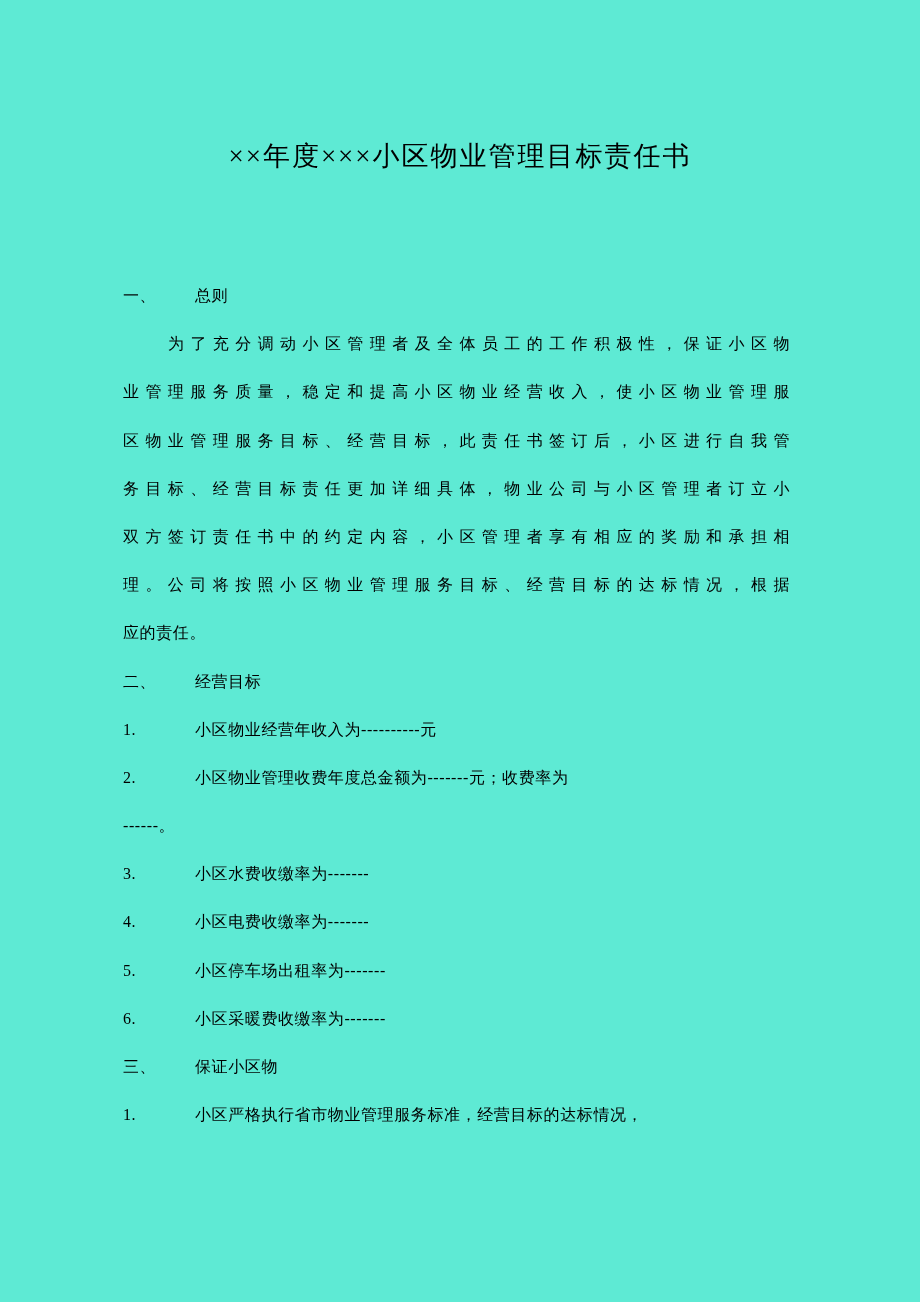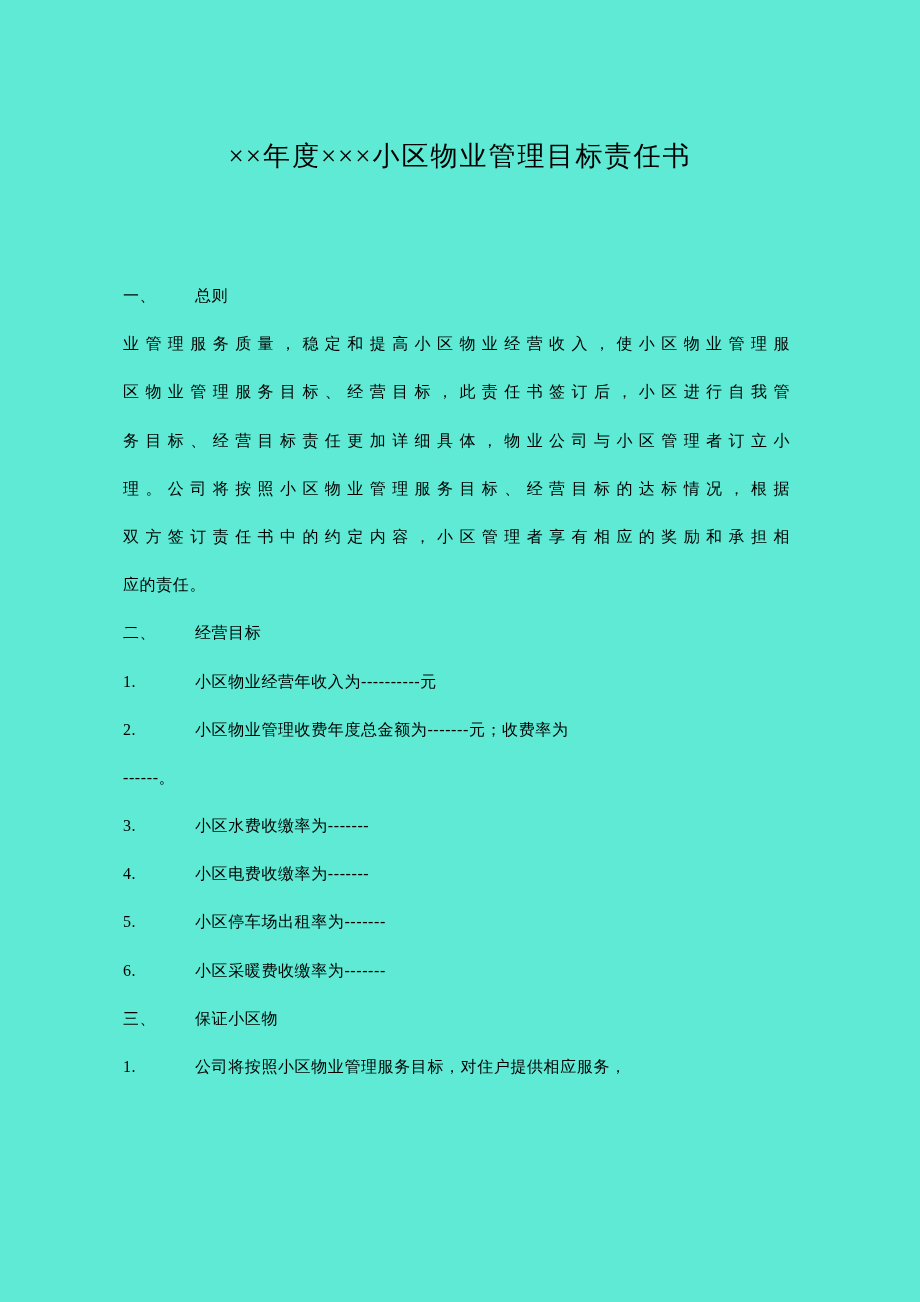--- a/index.html
+++ b/index.html
@@ -59,35 +59,36 @@
 <body>
 
 <div class="page">
 
   <div class="doc-title">××年度×××小区物业管理目标责任书</div>
 
   <div class="content">
 
     <div class="line"><span class="num">一、</span><span class="txt">总则</span></div>
 
+    <div class="line j indent"><span class="txt">为了充分调动小区管理者及全体员工的工作积极性，保证小区物</span></div>
     <div class="line j"><span class="txt">业管理服务质量，稳定和提高小区物业经营收入，使小区物业管理服</span></div>
     <div class="line j"><span class="txt">区物业管理服务目标、经营目标，此责任书签订后，小区进行自我管</span></div>
     <div class="line j"><span class="txt">务目标、经营目标责任更加详细具体，物业公司与小区管理者订立小</span></div>
+    <div class="line j"><span class="txt">双方签订责任书中的约定内容，小区管理者享有相应的奖励和承担相</span></div>
     <div class="line j"><span class="txt">理。公司将按照小区物业管理服务目标、经营目标的达标情况，根据</span></div>
-    <div class="line j"><span class="txt">双方签订责任书中的约定内容，小区管理者享有相应的奖励和承担相</span></div>
     <div class="line"><span class="txt">应的责任。</span></div>
 
     <div class="line"><span class="num">二、</span><span class="txt">经营目标</span></div>
 
     <div class="line"><span class="num">1.</span><span class="txt">小区物业经营年收入为----------元</span></div>
     <div class="line"><span class="num">2.</span><span class="txt">小区物业管理收费年度总金额为-------元；收费率为</span></div>
     <div class="line"><span class="txt">------。</span></div>
     <div class="line"><span class="num">3.</span><span class="txt">小区水费收缴率为-------</span></div>
     <div class="line"><span class="num">4.</span><span class="txt">小区电费收缴率为-------</span></div>
     <div class="line"><span class="num">5.</span><span class="txt">小区停车场出租率为-------</span></div>
     <div class="line"><span class="num">6.</span><span class="txt">小区采暖费收缴率为-------</span></div>
 
     <div class="line"><span class="num">三、</span><span class="txt">保证小区物</span></div>
 
-    <div class="line"><span class="num">1.</span><span class="txt">公司将按照小区物业管理服务目标，对住户提供相应服务，</span></div>
+    <div class="line"><span class="num">1.</span><span class="txt">小区严格执行省市物业管理服务标准，经营目标的达标情况，</span></div>
 
   </div>
 </div>
 
 </body></html>

